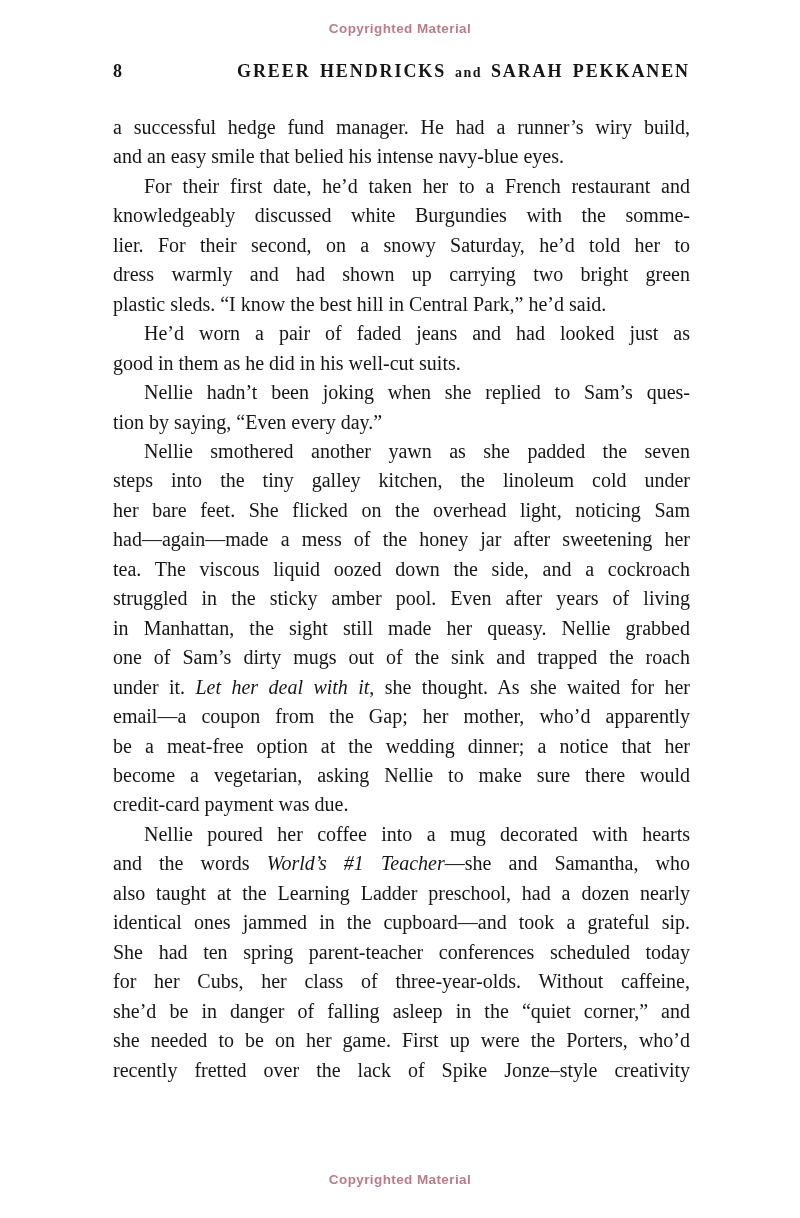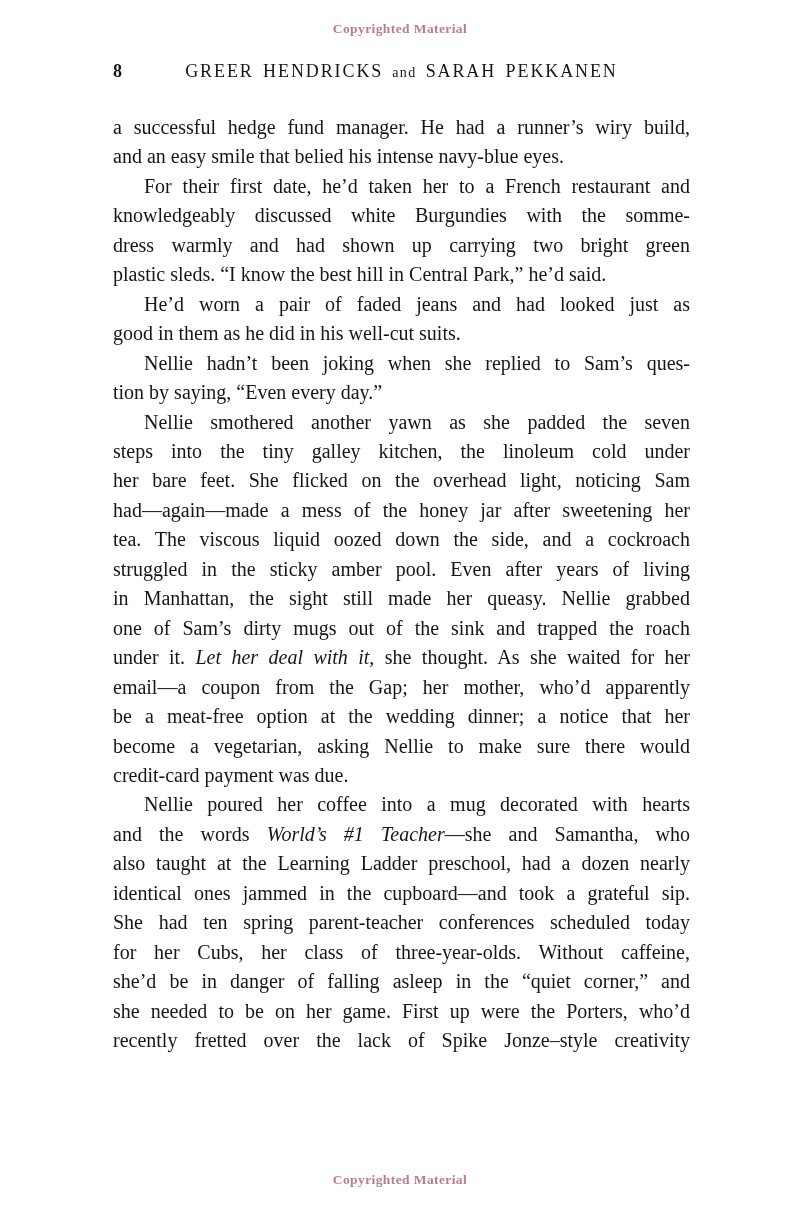--- a/index.html
+++ b/index.html
@@ -10,21 +10,21 @@
     background: #ffffff;
     overflow: hidden;
     font-family: "Liberation Serif", "DejaVu Serif", serif;
     color: #161616;
   }
   .banner {
     position: absolute;
     left: 0;
     width: 100%;
     text-align: center;
-    font-family: Liberation Serif, serif;
+    font-family: Liberation Sans, sans-serif;
     font-weight: bold;
     font-size: 13.5px;
     letter-spacing: 0.4px;
   }
   .banner.top { top: 21px; }
   .banner.bottom { top: 1172px; }
 
   .header {
     position: absolute;
     top: 61px;
@@ -37,22 +37,22 @@
     left: 0;
     top: 0;
     font-size: 18px;
     font-weight: bold;
   }
   .running-title {
     position: absolute;
     left: 0;
     right: 0;
     top: 0;
-    text-align: center;
-    font-weight: normal;
+    text-align: right;
+    font-weight: bold;
     white-space: nowrap;
   }
   .hname {
     font-size: 18px;
     letter-spacing: 1.9px;
     word-spacing: 3px;
   }
   .hconj {
     font-size: 14px;
     letter-spacing: 1.4px;
@@ -90,20 +90,21 @@
   </div>
 
   <div class="body-text">
       <div class="para">
         <div class="line"><span>a successful hedge fund manager. He had a runner’s wiry build,</span></div>
         <div class="line end"><span>and an easy smile that belied his intense navy-blue eyes.</span></div>
       </div>
       <div class="para">
         <div class="line indent"><span>For their first date, he’d taken her to a French restaurant and</span></div>
         <div class="line"><span>knowledgeably discussed white Burgundies with the somme-</span></div>
+        <div class="line"><span>lier. For their second, on a snowy Saturday, he’d told her to</span></div>
         <div class="line"><span>dress warmly and had shown up carrying two bright green</span></div>
         <div class="line end"><span>plastic sleds. “I know the best hill in Central Park,” he’d said.</span></div>
       </div>
       <div class="para">
         <div class="line indent"><span>He’d worn a pair of faded jeans and had looked just as</span></div>
         <div class="line end"><span>good in them as he did in his well-cut suits.</span></div>
       </div>
       <div class="para">
         <div class="line indent"><span>Nellie hadn’t been joking when she replied to Sam’s ques-</span></div>
         <div class="line end"><span>tion by saying, “Even every day.”</span></div>

